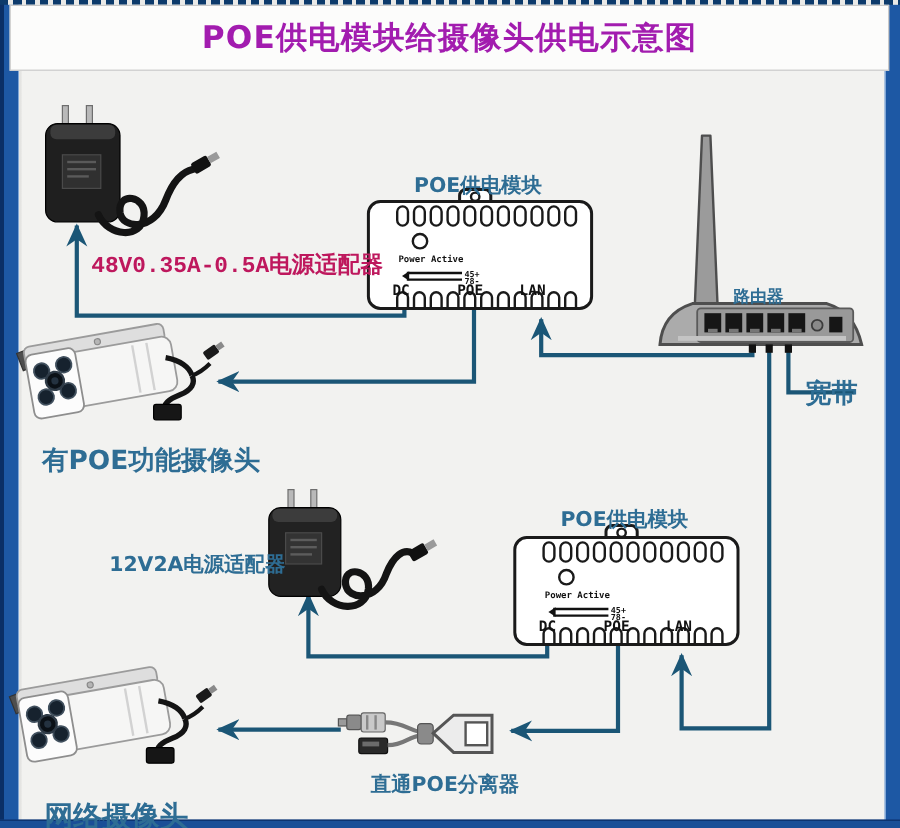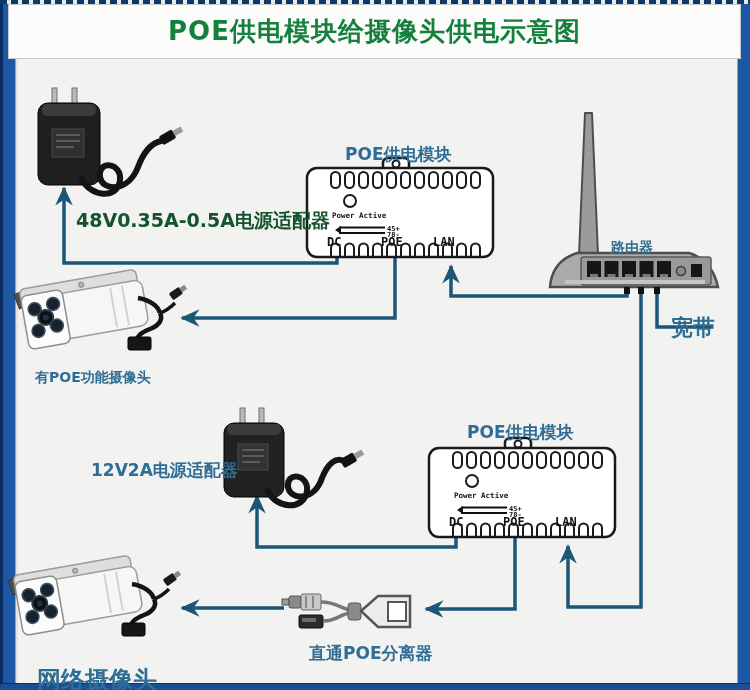--- a/index.html
+++ b/index.html
@@ -13,26 +13,26 @@
   .edge-right{left:737px;width:13px;background:linear-gradient(90deg,#7fa6d6 0 1px,#1d58a4 1px);}
   .edge-bottom{position:absolute;left:0;top:683px;width:750px;height:7px;background:#1a4f97;border-top:1px solid #0a2f66;}
   .edge-topdash{position:absolute;left:0;top:0;width:750px;height:4px;
     background:repeating-linear-gradient(90deg,#0c3a6b 0 7px,#e9e9e7 7px 11px);}
   .header{
     position:absolute;left:8px;top:4px;width:731px;height:53px;
     background:#fcfcfb;border:1px solid #c9c9c9;
     display:flex;align-items:center;justify-content:center;
   }
   .title{
-    font-size:26px;font-weight:bold;color:#15803d;letter-spacing:1px;
+    font-size:26px;font-weight:bold;color:#a21caf;letter-spacing:1px;
   }
   .label{
     position:absolute;font-weight:bold;color:#2e6d94;white-space:nowrap;margin-top:12px;
   }
-  .label-red{color:#14532d;}
+  .label-red{color:#be185d;font-family:Liberation Mono, monospace;}
   svg{position:absolute;left:0;top:0;}
   .scene-text{font-family:"DejaVu Sans Mono","Liberation Mono",monospace;fill:#111;}
 </style>
 </head>
 <body>
 
 <div class="edge edge-left"></div>
 <div class="edge edge-right"></div>
 <div class="edge-bottom"></div>
 <div class="edge-topdash"></div>
@@ -278,17 +278,17 @@
       </g>
       <rect x="110" y="65" width="23" height="13" rx="2" fill="#161616" stroke="#000"></rect>
     </g>
   </g>
 </svg>
 
 <div class="label label-red" style="left:76px;top:196px;font-size:19px;">48V0.35A-0.5A电源适配器</div>
 <div class="label" style="left:345px;top:131px;font-size:17px;">POE供电模块</div>
 <div class="label" style="left:611px;top:227px;font-size:14px;">路由器</div>
 <div class="label" style="left:671px;top:301px;font-size:22px;">宽带</div>
-<div class="label" style="left:35px;top:357px;font-size:14px;">有POE功能摄像头</div>
+<div class="label" style="left:35px;top:357px;font-size:22px;">有POE功能摄像头</div>
 <div class="label" style="left:91px;top:447px;font-size:17px;">12V2A电源适配器</div>
 <div class="label" style="left:467px;top:409px;font-size:17px;">POE供电模块</div>
 <div class="label" style="left:309px;top:630px;font-size:17px;">直通POE分离器</div>
 <div class="label" style="left:37px;top:652px;font-size:24px;">网络摄像头</div>
 
 </body></html>

